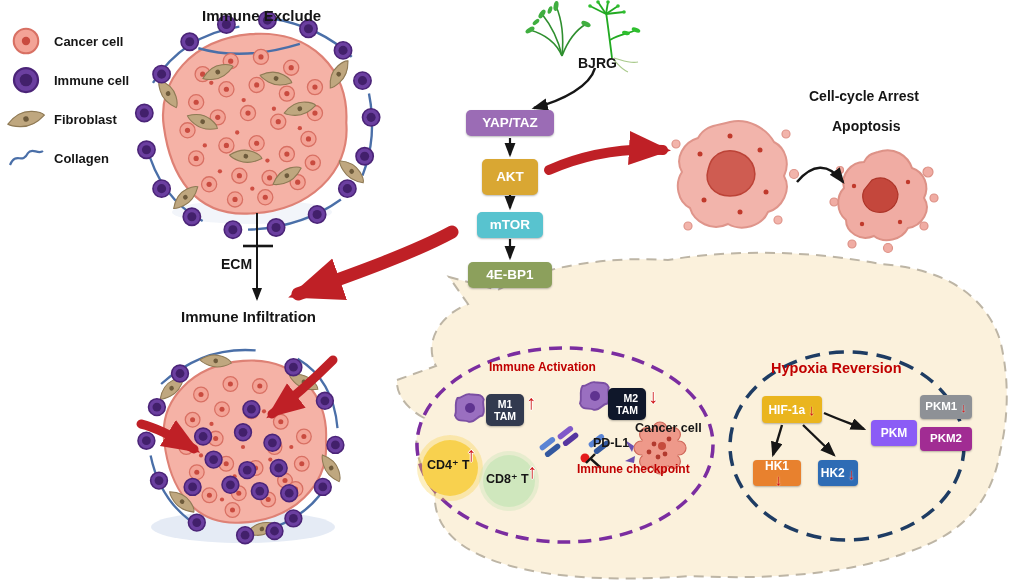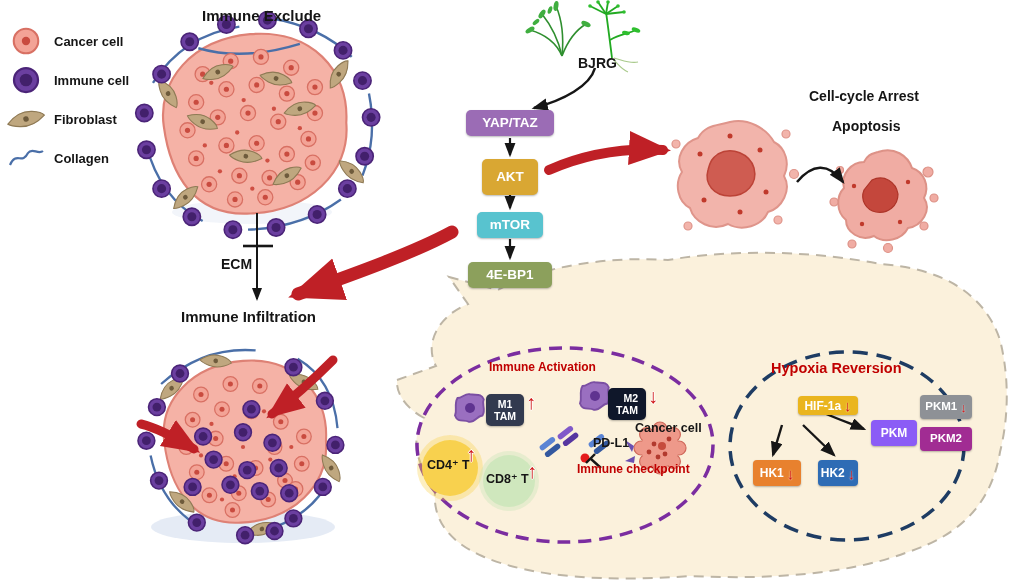--- a/index.html
+++ b/index.html
@@ -438,25 +438,25 @@
 
   <div class="lbl" style="left:635px;top:422px;font-size:12.5px">Cancer cell</div>
   <div class="lbl" style="left:427px;top:459px;font-size:12.5px">CD4⁺ T</div>
   <span class="arr" style="left:466px;top:444px">↑</span>
   <div class="lbl" style="left:486px;top:473px;font-size:12.5px">CD8⁺ T</div>
   <span class="arr" style="left:527px;top:461px">↑</span>
   <div class="lbl" style="left:593px;top:437px;font-size:12.5px">PD-L1</div>
   <div class="lbl red" style="left:577px;top:463px;font-size:12px">Immune checkpoint</div>
 
   <div class="lbl red" style="left:771px;top:361px;font-size:14.5px">Hypoxia Reversion</div>
-  <div class="pbox sbox" style="left: 762px; top: 396px; width: 60px; height: 19px; background: rgb(234, 181, 30); margin-left: 36px;">
+  <div class="pbox sbox" style="left: 762px; top: 396px; width: 60px; height: 27px; background: rgb(234, 181, 30);">
     <span>HIF-1a</span>
     <span class="inarr">↓</span>
   </div>
-  <div class="pbox sbox" style="left: 753px; top: 460px; width: 48px; height: 26px; background: rgb(232, 129, 46);">
+  <div class="pbox sbox" style="left: 753px; top: 460px; width: 48px; height: 26px; background: rgb(232, 129, 46); flex-direction: column;">
     <span>HK1</span>
     <span class="inarr">↓</span>
   </div>
   <div class="pbox sbox" style="left: 818px; top: 460px; width: 40px; height: 26px; background: rgb(46, 108, 181);">
     <span>HK2</span>
     <span class="inarr">↓</span>
   </div>
   <div class="pbox sbox" style="left: 871px; top: 420px; width: 46px; height: 26px; background: #8b5cf6;">PKM</div>
   <div class="pbox sbox tiny" style="left: 920px; top: 395px; width: 52px; height: 24px; background: rgb(142, 145, 150);">
     <span>PKM1</span>

